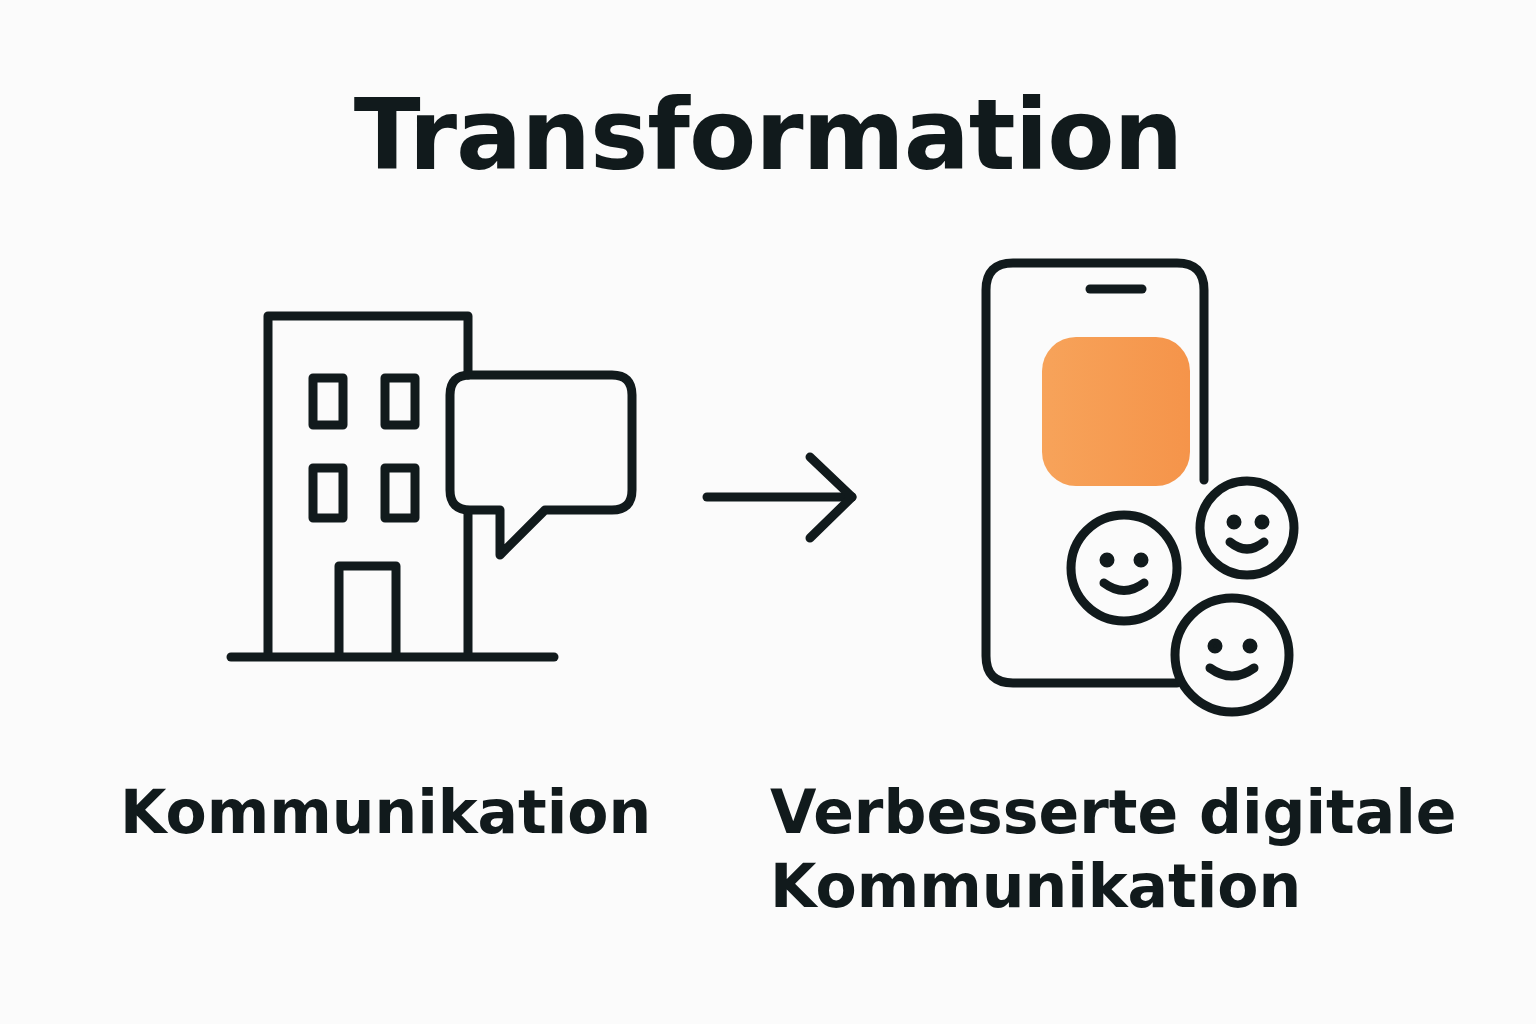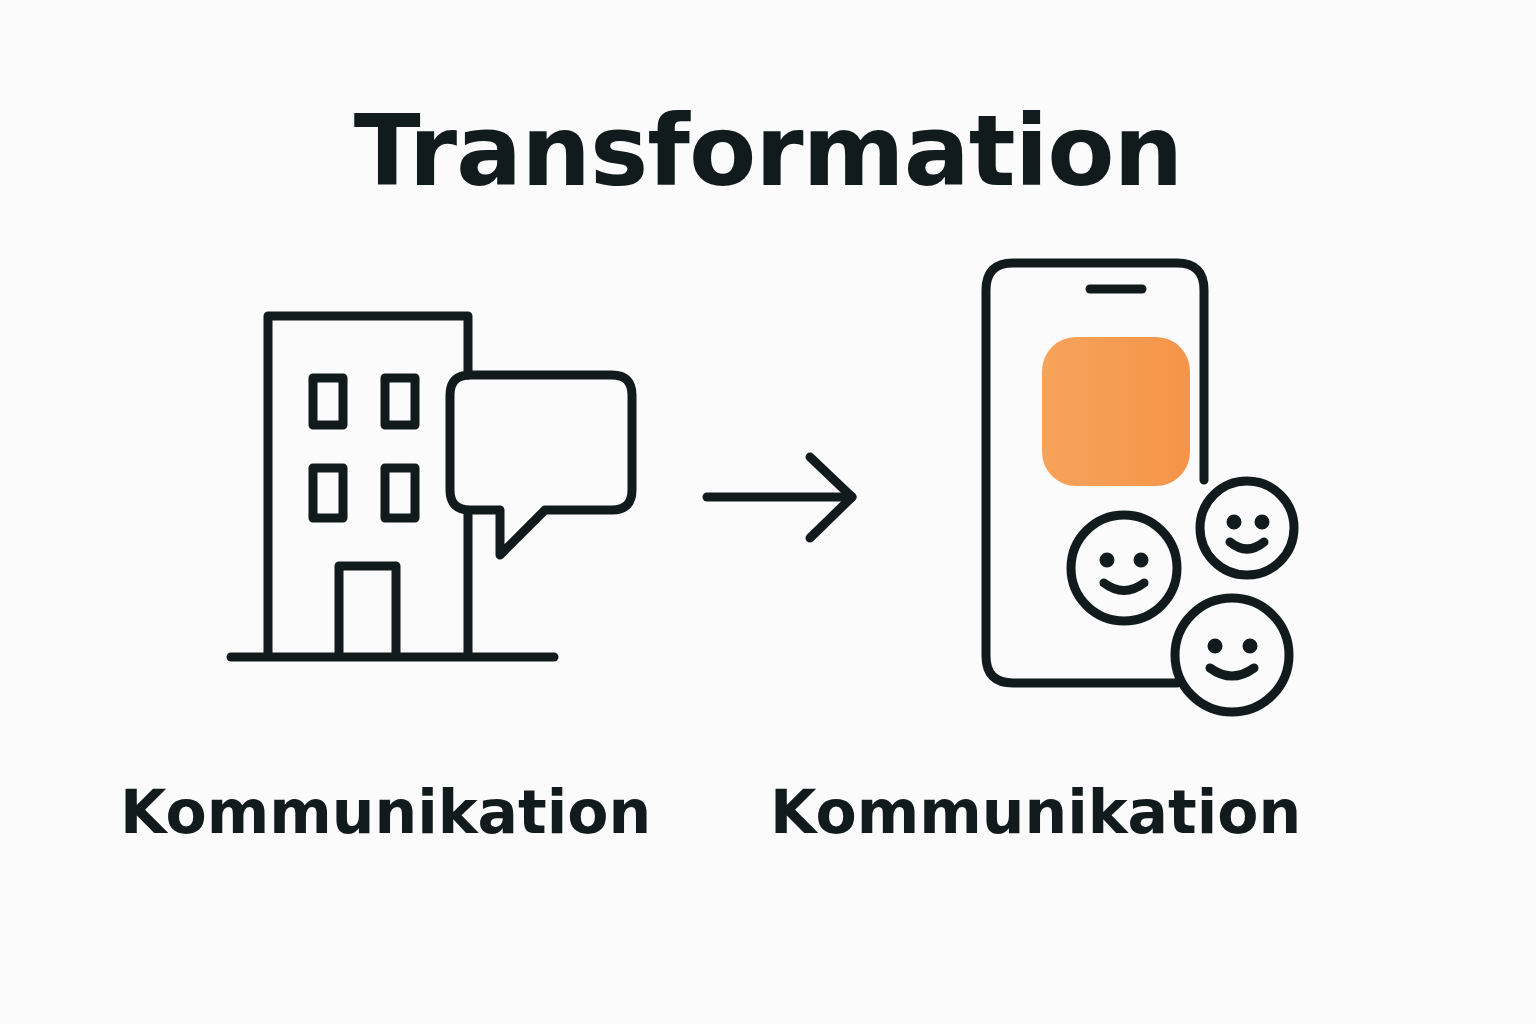--- a/index.html
+++ b/index.html
@@ -1,19 +1,19 @@
 <!DOCTYPE html>
 <html><head>
 <meta charset="utf-8">
 <style>
   html, body { margin:0; padding:0; }
   body { width:1536px; height:1024px; background:#fbfbfb; position:relative; overflow:hidden;
          font-family:"DejaVu Sans", sans-serif; color:#111a1c; }
   .title { position:absolute; top:78px; left:0; width:1536px; text-align:center;
-           font-size:98px; font-weight:bold; letter-spacing:-1px;margin-top:16px; }
+           font-size:98px; font-weight:bold; letter-spacing:-1px; }
   .label { position:absolute; font-size:60px; font-weight:bold; text-align:left; line-height:74px; }
   .lbl-left { left:120px; width:580px; top:775px; }
   .lbl-right { left:770px; width:690px; top:775px; }
   svg { position:absolute; left:0; top:0; }
 </style>
 </head>
 <body>
 
 <div class="title">Transformation</div>
 
@@ -61,14 +61,15 @@
   <g>
     <circle cx="1232" cy="655" r="57" fill="#fbfbfb"></circle>
     <circle cx="1215" cy="646" r="3" fill="#111a1c"></circle>
       <circle cx="1250" cy="646" r="3" fill="#111a1c"></circle>
     <path d="M1210,668 Q1232,684 1254,668"></path>
   </g>
 </svg>
 
 <div class="label lbl-left">Kommunikation</div>
 <div class="label lbl-right">
+  <div>Verbesserte digitale</div>
   <div>Kommunikation</div>
 </div>
 
 </body></html>

